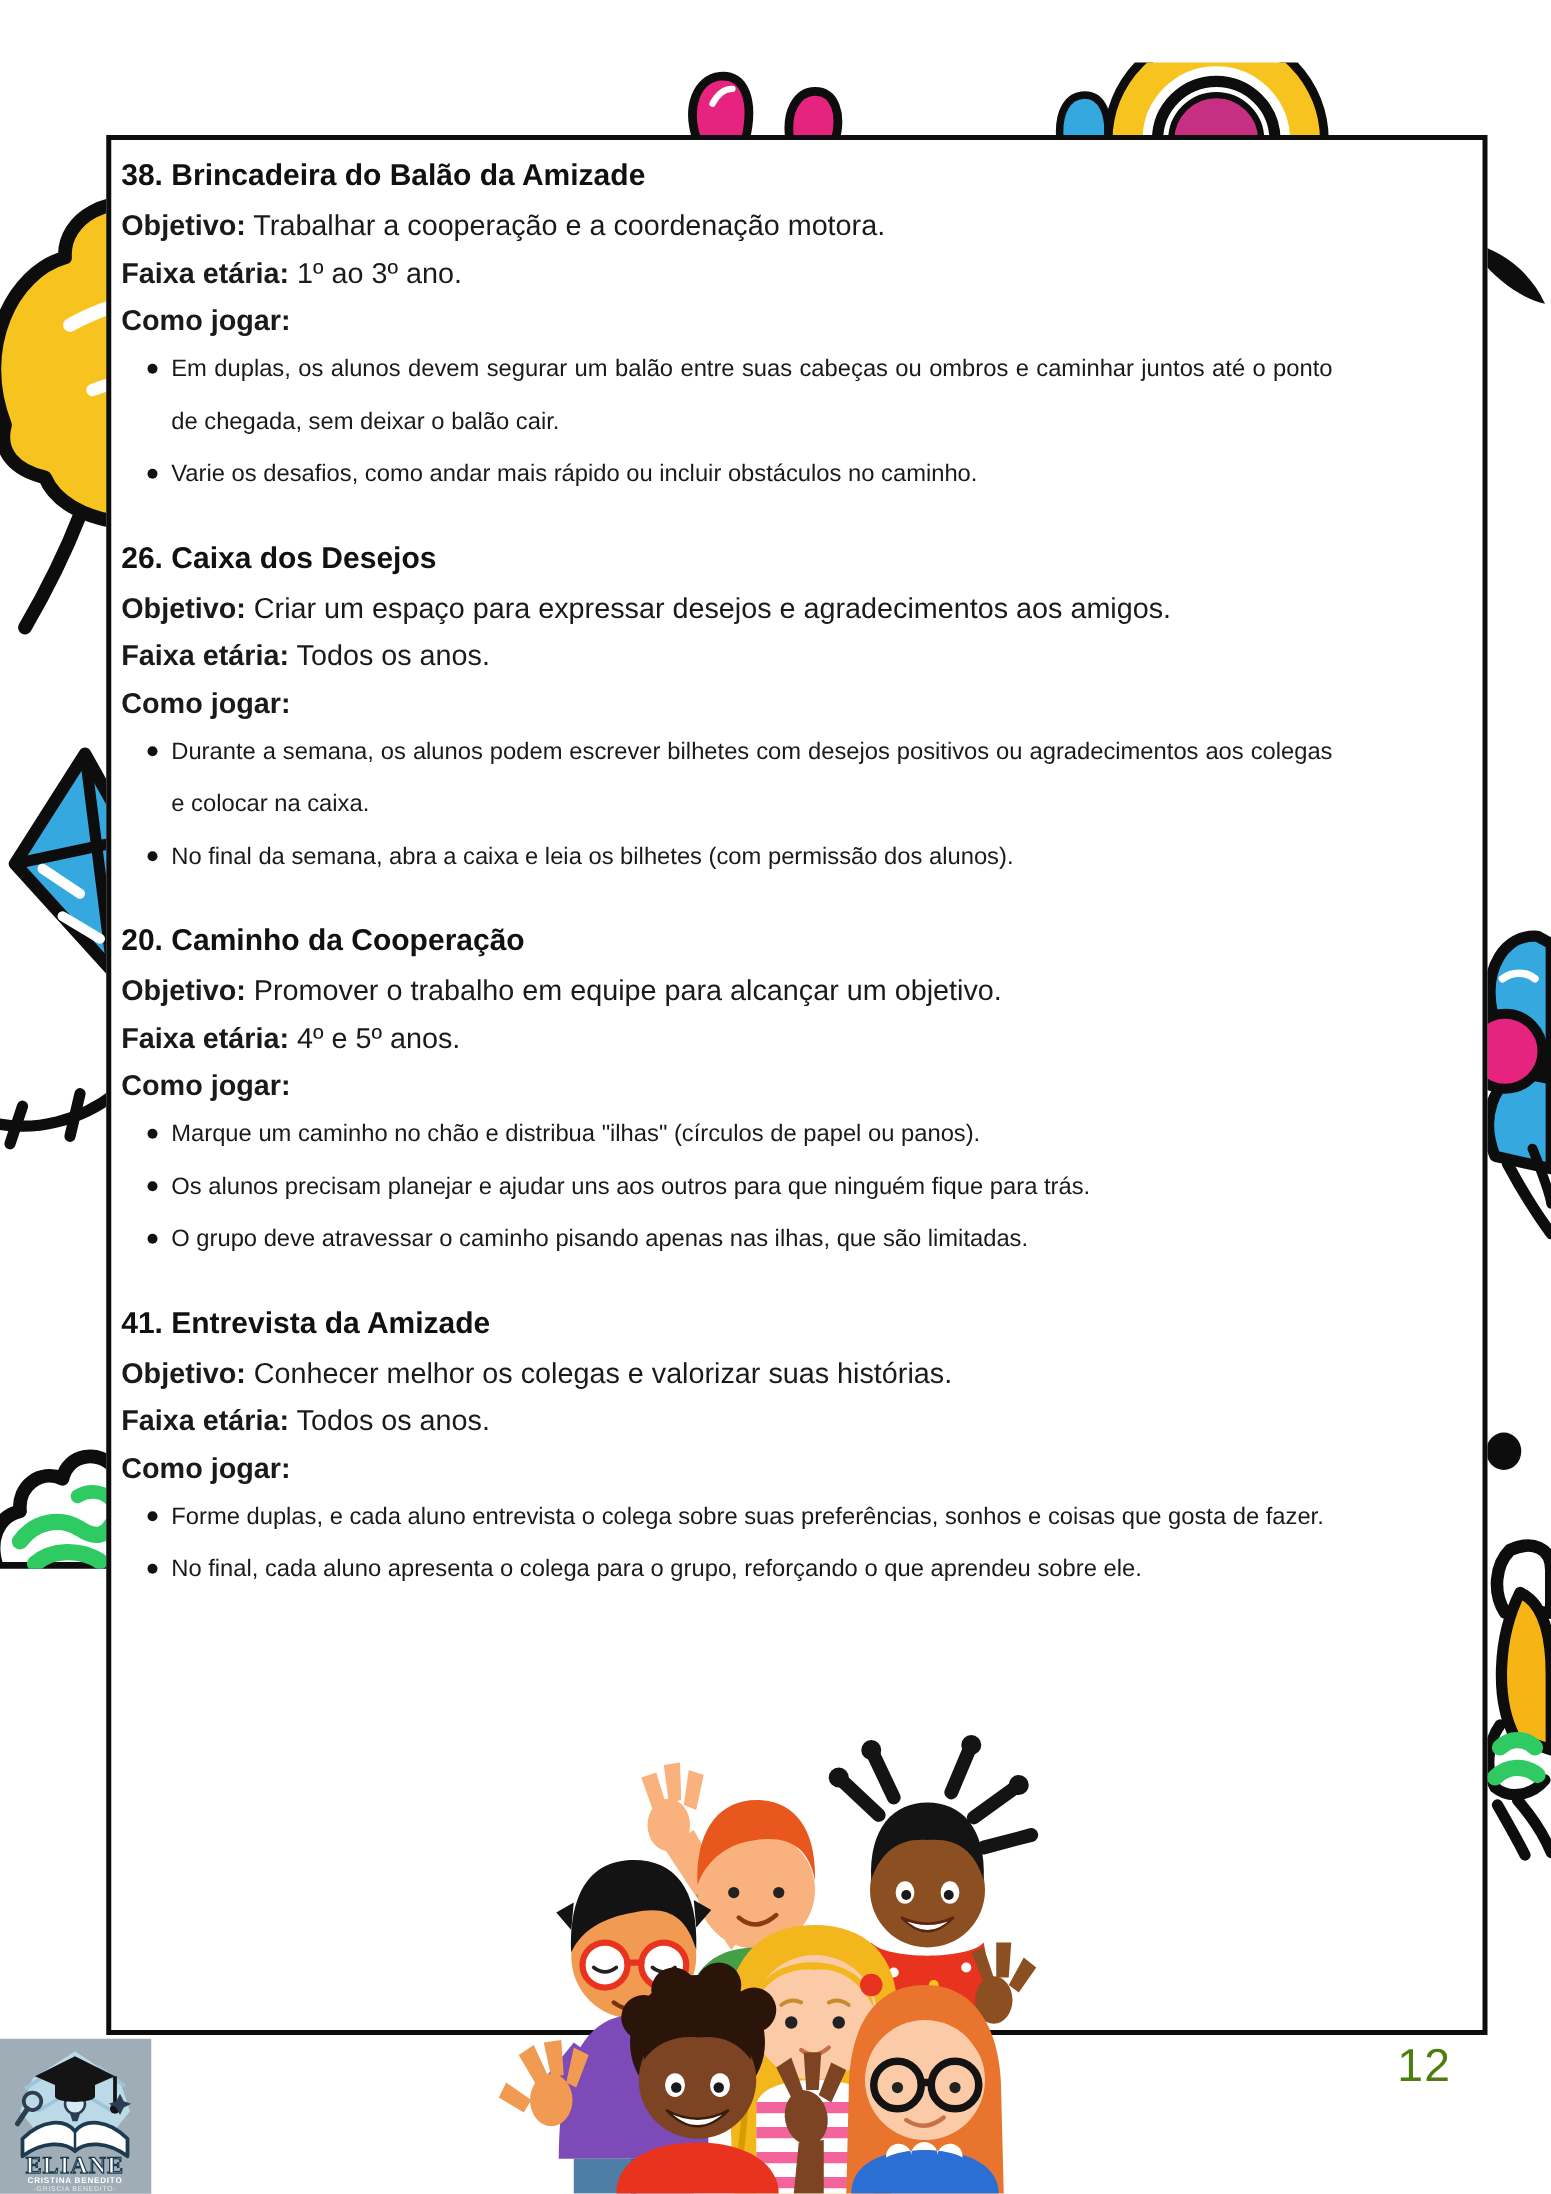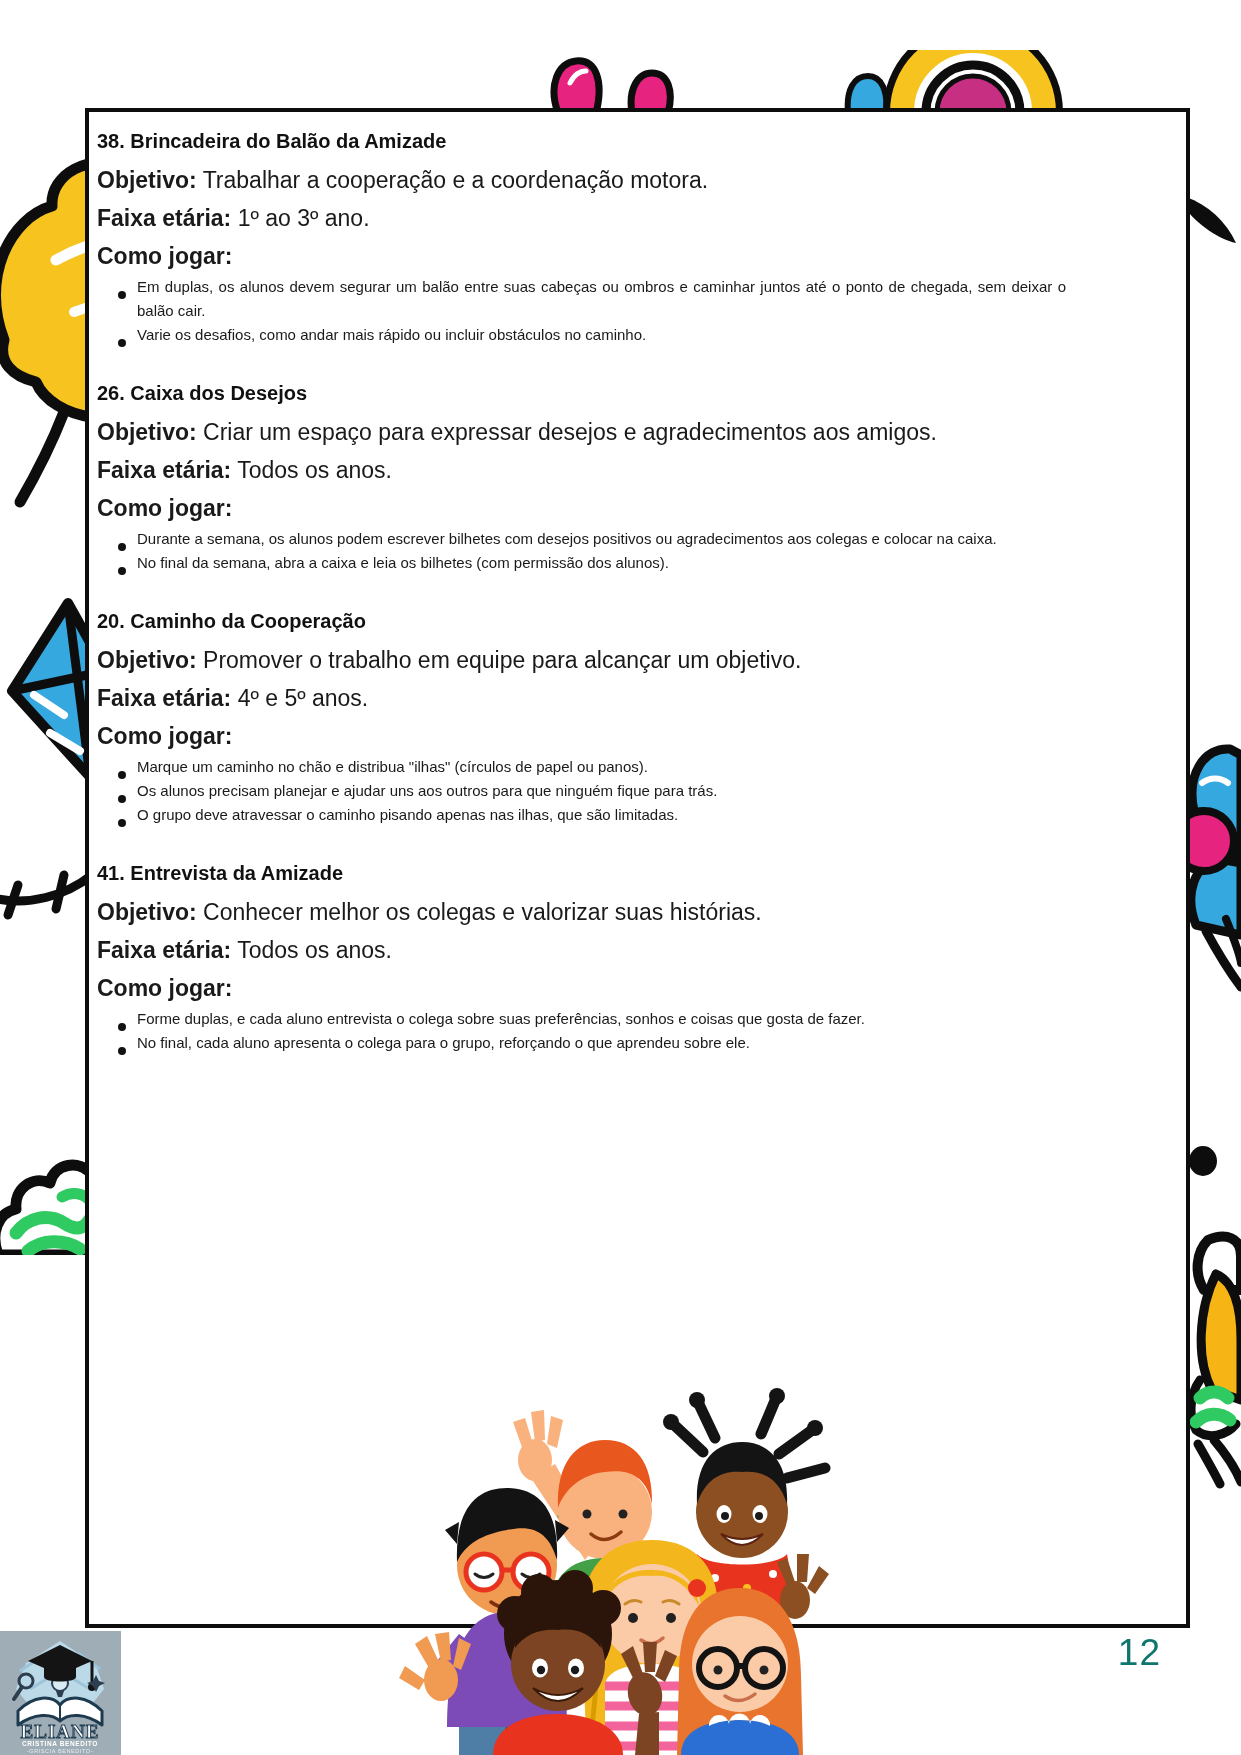--- a/index.html
+++ b/index.html
@@ -9,37 +9,37 @@
   }
   .doodle{position:absolute;z-index:1;}
   .overlay{position:absolute;z-index:3;}
   
   .content-box{
     position:absolute;left:85px;top:108px;width:1105px;height:1520px;
     background:#ffffff;border:4px solid #0d0d0d;box-sizing:border-box;
     padding:9px 120px 0 8px;z-index:2;
   }
   .activity h3{
-    font-size:20px;line-height:40px;margin:0;font-weight:bold;color:#111;
+    font-size:24px;line-height:40px;margin:0;font-weight:bold;color:#111;
   }
   .activity + .activity{margin-top:26px;}
   .meta{font-size:23px;line-height:38px;margin:0;}
   .meta strong{font-weight:bold;}
   .activity ul{list-style:none;margin:0;padding:0;}
   .activity li{
-    position:relative;padding-left:40px;font-size:15px;line-height:24px;
+    position:relative;padding-left:40px;font-size:19px;line-height:42px;
     text-align:justify;
   }
   .activity li::before{
     content:"";position:absolute;left:21px;top:16px;width:8px;height:8px;
     border-radius:50%;background:#111;
   }
   
   .page-number{
-    position:absolute;right:80px;top:1632px;font-size:37px;color:#0f766e;
+    position:absolute;right:80px;top:1632px;font-size:37px;color:#4d7c0f;
     z-index:2;letter-spacing:1px;
   }
   
   .logo{
     position:absolute;left:0;top:1631px;width:121px;height:152px;
     background:#9fadb6;z-index:3;
   }
 </style>
 </head>
 <body>

